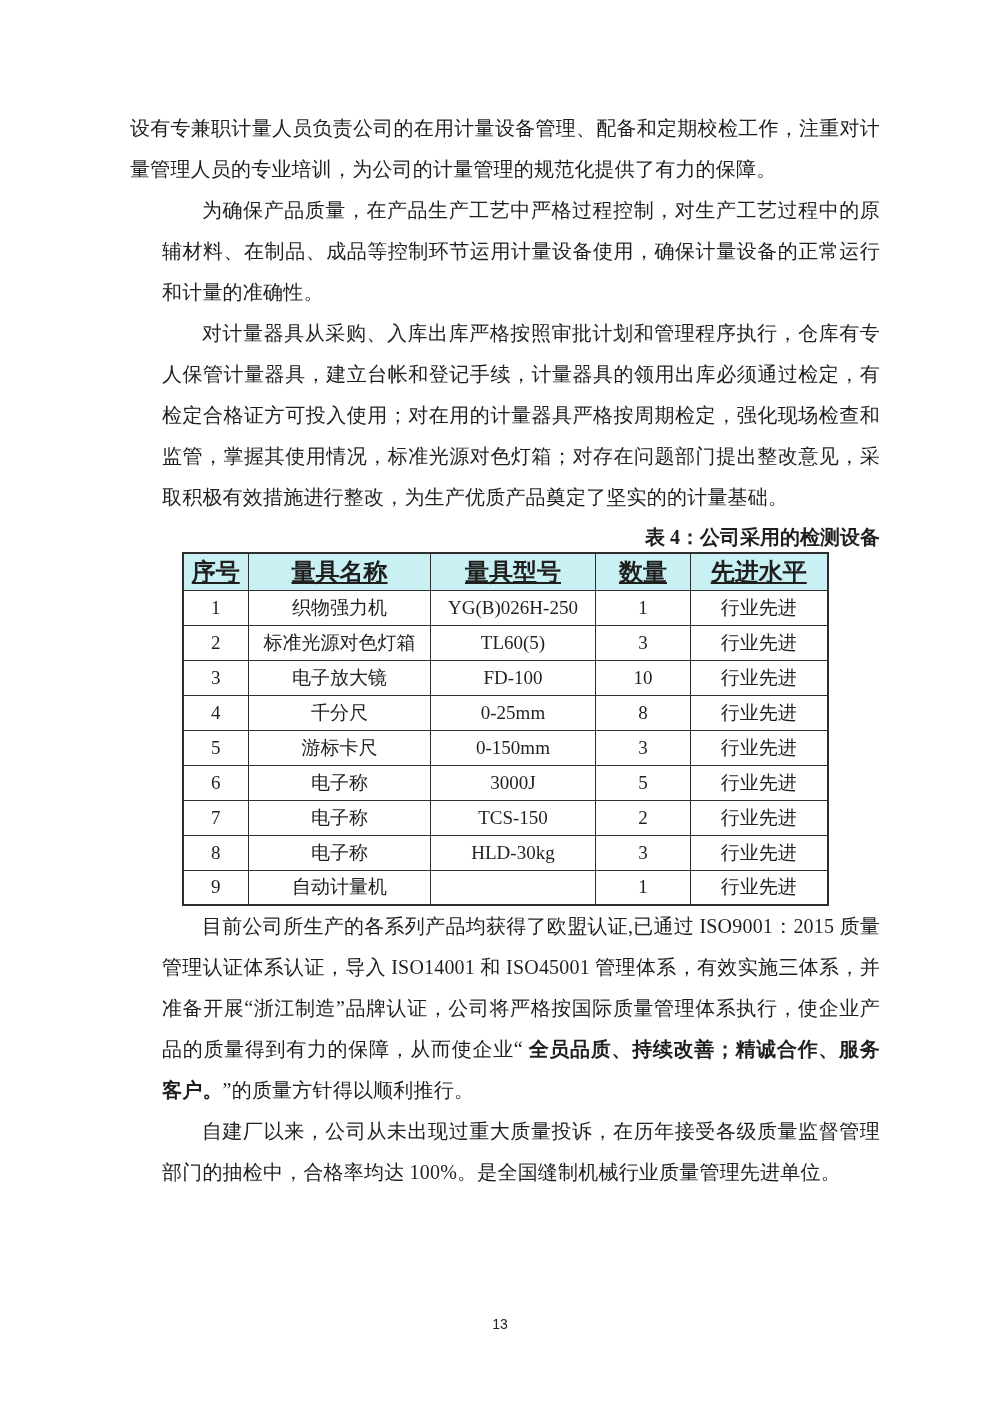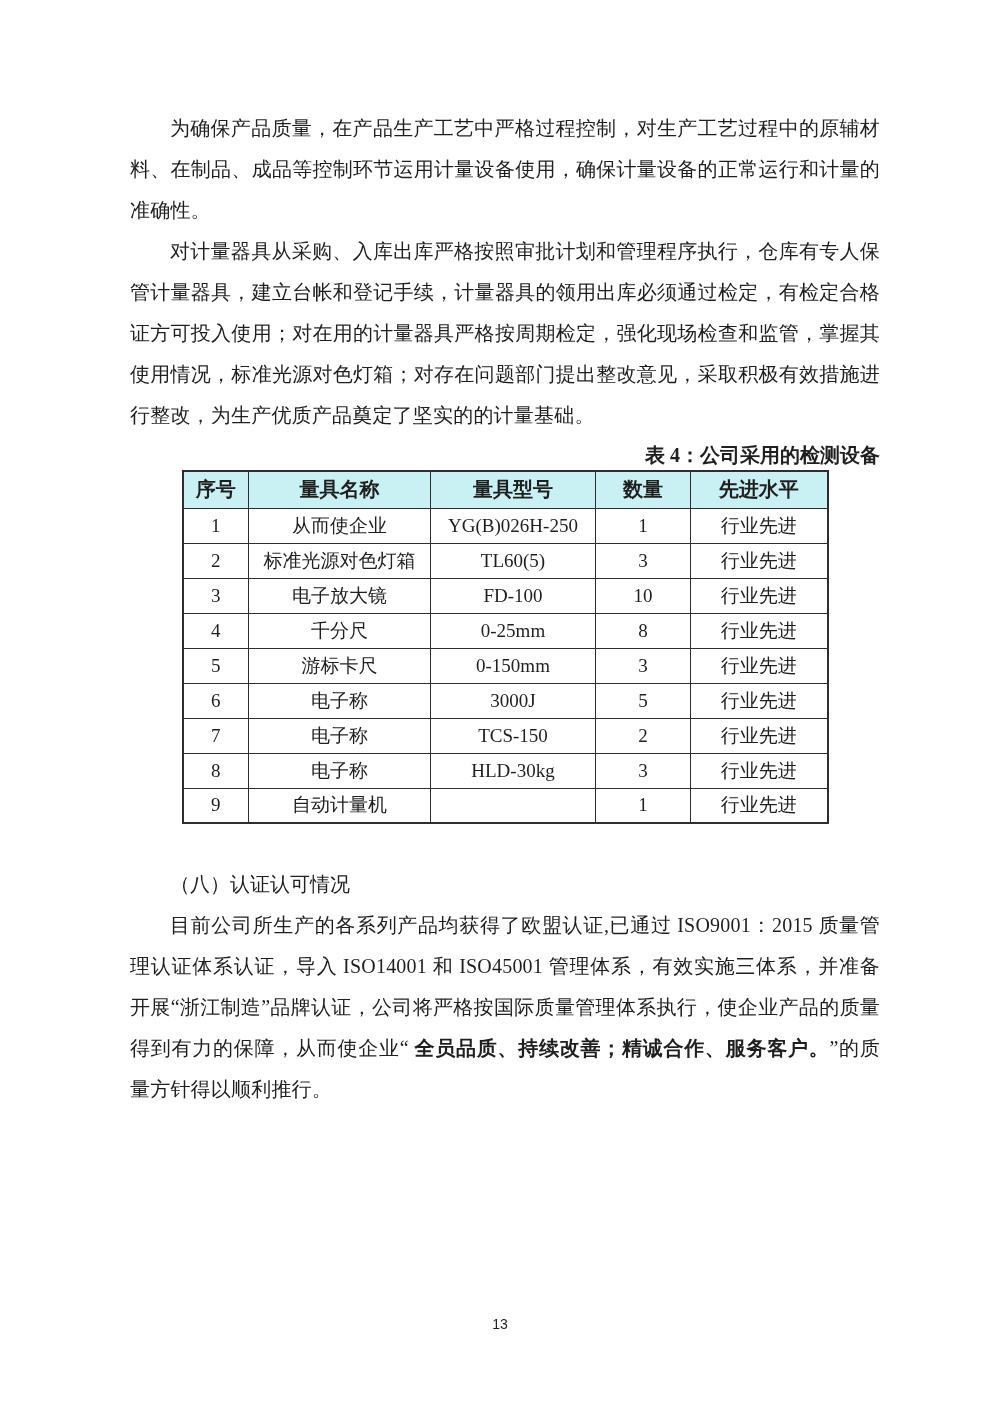--- a/index.html
+++ b/index.html
@@ -16,21 +16,21 @@
   }
   .content {
     padding: 108px 120px 0 130px;
   }
   p.body-text {
     font-size: 20px;
     line-height: 41px;
     text-align: justify;
     letter-spacing: 0.2px;
   }
-  p.indent { text-indent: 2em; }
+  p.indent { text-indent: 2em; margin-left: 32px; }
   .bold { font-weight: bold; }
   .table-title {
     margin-top: 4px;
     font-size: 20px;
     font-weight: bold;
     text-align: right;
     line-height: 30px;
   }
   table.equip {
     border-collapse: collapse;
@@ -44,23 +44,24 @@
     text-align: center;
     vertical-align: middle;
     font-size: 19px;
     height: 35px;
     padding: 0 2px;
     overflow: hidden;
     white-space: nowrap;
   }
   table.equip th {
     height: 37px;
-    font-size: 20px;
+    font-size: 24px;
     font-weight: bold;
     background: #c9f1f3;
+    text-decoration: underline;
   }
   .sec-heading {
     font-size: 20px;
     line-height: 41px;
   }
   .sec8-gap { margin-top: 40px; }
   .heading-indent { text-indent: 2em; }
   .page-number {
     position: absolute;
     top: 1316px;
@@ -71,20 +72,21 @@
     font-size: 14px;
     color: #222222;
   }
 </style>
 </head>
 <body>
 
 <div class="page">
   <div class="content">
 
+    <p class="body-text">设有专兼职计量人员负责公司的在用计量设备管理、配备和定期校检工作，注重对计量管理人员的专业培训，为公司的计量管理的规范化提供了有力的保障。</p>
 
     <p class="body-text indent">为确保产品质量，在产品生产工艺中严格过程控制，对生产工艺过程中的原辅材料、在制品、成品等控制环节运用计量设备使用，确保计量设备的正常运行和计量的准确性。</p>
 
     <p class="body-text indent">对计量器具从采购、入库出库严格按照审批计划和管理程序执行，仓库有专人保管计量器具，建立台帐和登记手续，计量器具的领用出库必须通过检定，有检定合格证方可投入使用；对在用的计量器具严格按周期检定，强化现场检查和监管，掌握其使用情况，标准光源对色灯箱；对存在问题部门提出整改意见，采取积极有效措施进行整改，为生产优质产品奠定了坚实的的计量基础。</p>
 
     <div class="table-title">表 4：公司采用的检测设备</div>
 
     <table class="equip">
       <colgroup>
         <col style="width:66px">
@@ -98,21 +100,21 @@
           <th>序号</th>
           <th>量具名称</th>
           <th>量具型号</th>
           <th>数量</th>
           <th>先进水平</th>
         </tr>
       </thead>
       <tbody>
         <tr>
           <td>1</td>
-          <td>从而使企业</td>
+          <td>织物强力机</td>
           <td>YG(B)026H-250</td>
           <td>1</td>
           <td>行业先进</td>
         </tr>
         <tr>
           <td>2</td>
           <td>标准光源对色灯箱</td>
           <td>TL60(5)</td>
           <td>3</td>
           <td>行业先进</td>
@@ -162,22 +164,22 @@
         <tr>
           <td>9</td>
           <td>自动计量机</td>
           <td></td>
           <td>1</td>
           <td>行业先进</td>
         </tr>
       </tbody>
     </table>
 
-    <p class="sec-heading heading-indent sec8-gap">（八）认证认可情况</p>
 
     <p class="body-text indent"><span>目前公司所生产的各系列产品均获得了欧盟认证,已通过 ISO9001：2015 质量管理认证体系认证，导入 ISO14001 和 ISO45001 管理体系，有效实施三体系，并准备开展“浙江制造”品牌认证，公司将严格按国际质量管理体系执行，使企业产品的质量得到有力的保障，从而使企业“ </span><span class="bold">全员品质、持续改善；精诚合作、服务客户。</span><span>”的质量方针得以顺利推行。</span></p>
 
 
+    <p class="body-text indent">自建厂以来，公司从未出现过重大质量投诉，在历年接受各级质量监督管理部门的抽检中，合格率均达 100%。是全国缝制机械行业质量管理先进单位。</p>
 
   </div>
 
   <div class="page-number">13</div>
 </div>
 
 </body></html>

